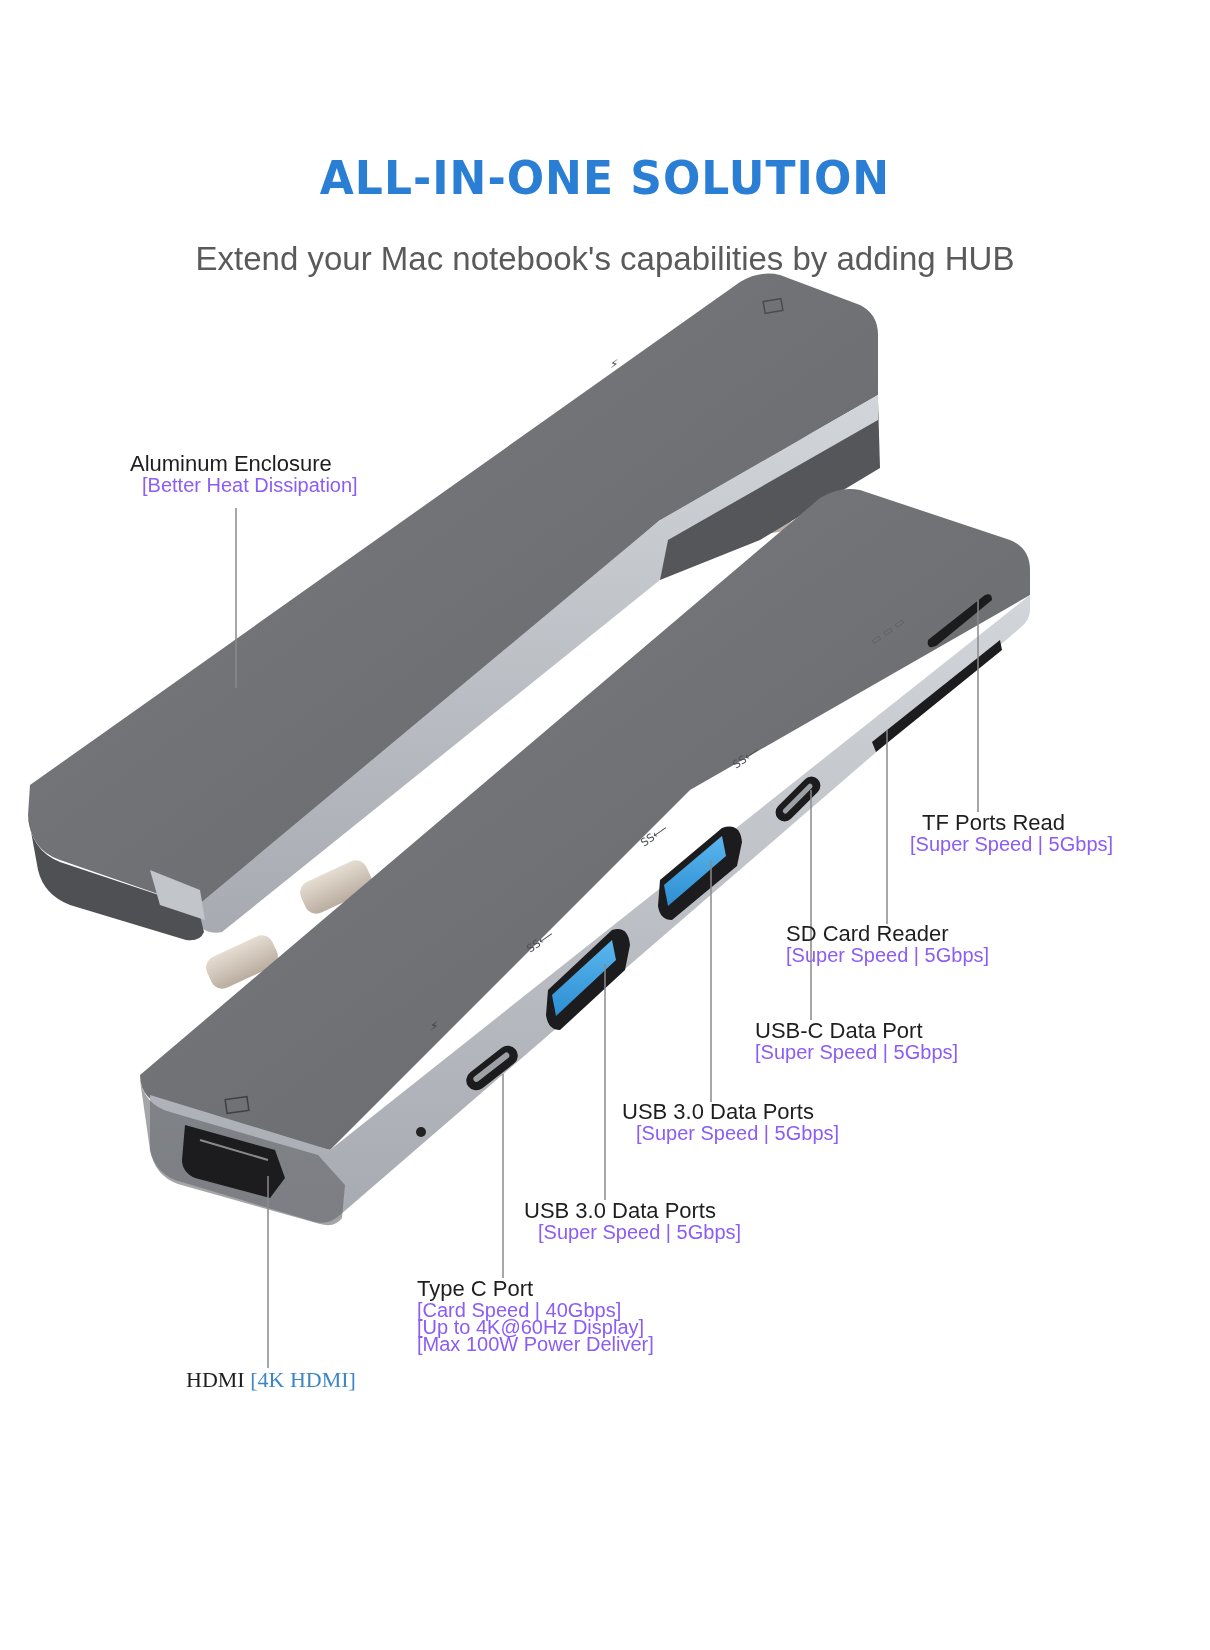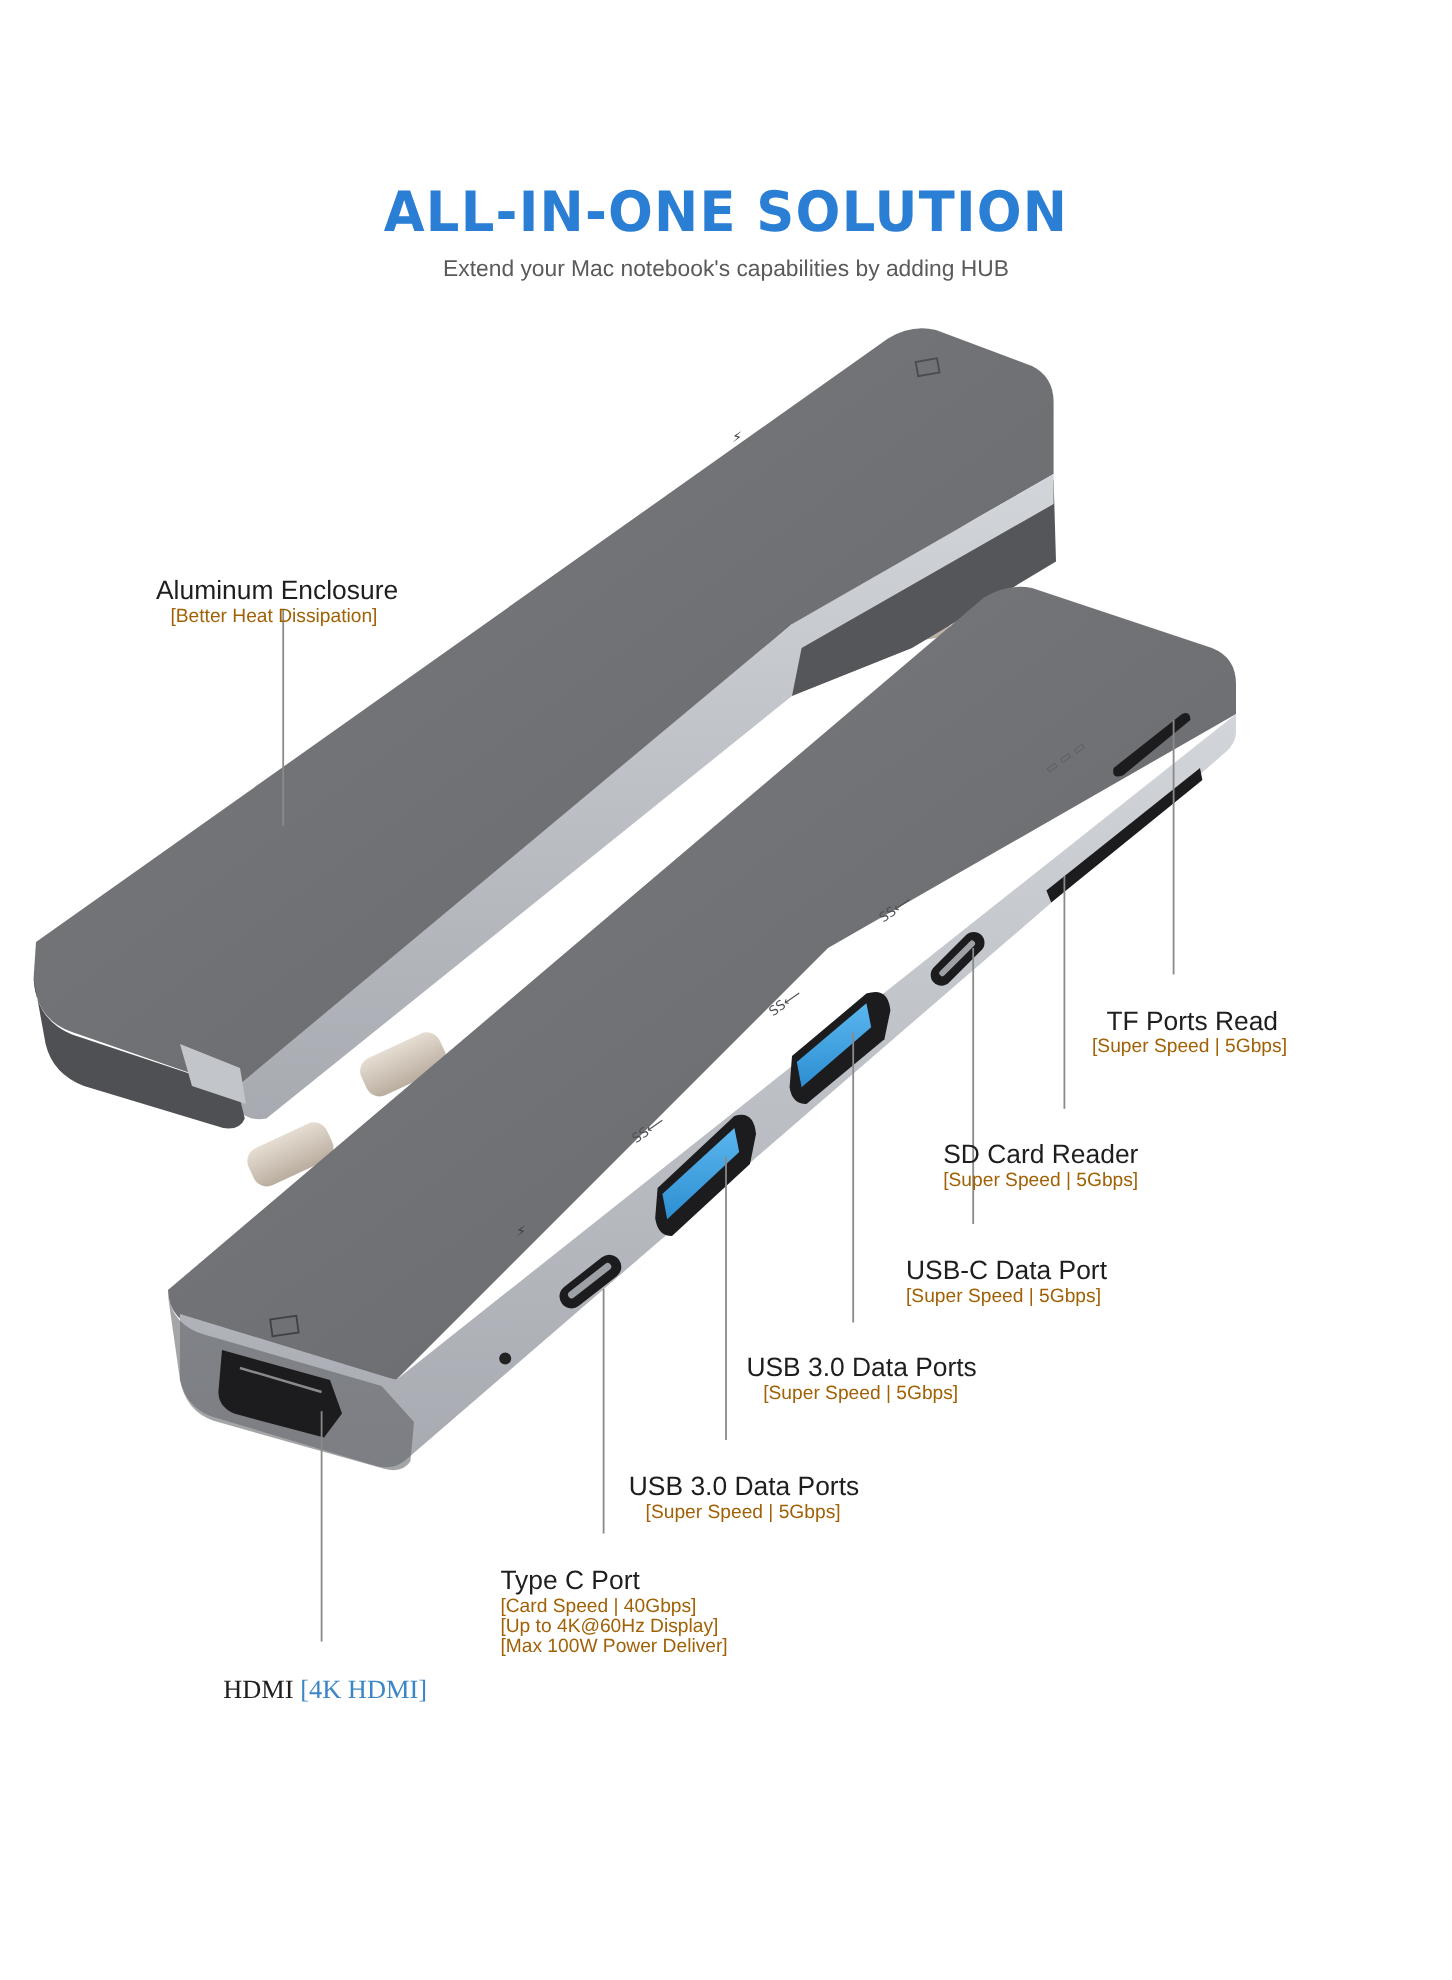--- a/index.html
+++ b/index.html
@@ -3,27 +3,27 @@
 <meta charset="utf-8">
 <style>
   html, body { margin: 0; padding: 0; background: #ffffff; }
   body { width: 1210px; height: 1650px; position: relative; overflow: hidden; font-family: "Liberation Sans", sans-serif; }
   .headline {
     position: absolute; left: 0; width: 1210px; top: 152px; text-align: center;
     font-family: "DejaVu Sans", sans-serif; font-weight: bold; font-size: 44px;
     letter-spacing: 1px; color: #2a7fd4; transform: scaleY(1.05);
   }
   .subline {
-    position: absolute; left: 0; width: 1210px; top: 214px; text-align: center;
-    font-size: 19px; color: #5a5a5a;
+    position: absolute; left: 0; width: 1210px; top: 240px; text-align: center;
+    font-size: 33px; color: #5a5a5a;
   }
   svg.art { position: absolute; left: 0; top: 0; }
-  .callout { position: absolute; font-family: "Liberation Sans", sans-serif; line-height: 1; margin-top: 28px; }
+  .callout { position: absolute; font-family: "Liberation Sans", sans-serif; line-height: 1; }
   .callout .title { font-size: 22px; color: #1e1e1e; white-space: nowrap; }
-  .callout .sub { font-size: 16px; color: #a16207; white-space: nowrap; margin-top: 2px; line-height: 17px; }
+  .callout .sub { font-size: 20px; color: #8b5cf6; white-space: nowrap; margin-top: 2px; line-height: 17px; }
   .hdmi-label { font-size: 22px; color: #1e1e1e; white-space: nowrap; }
   .hdmi-label .blue { color: #3d86c6; }
 </style>
 </head>
 <body>
 
 <div class="headline">ALL-IN-ONE SOLUTION</div>
 <div class="subline">Extend your Mac notebook's capabilities by adding HUB</div>
 
 <svg class="art" width="1210" height="1650" viewBox="0 0 1210 1650">

